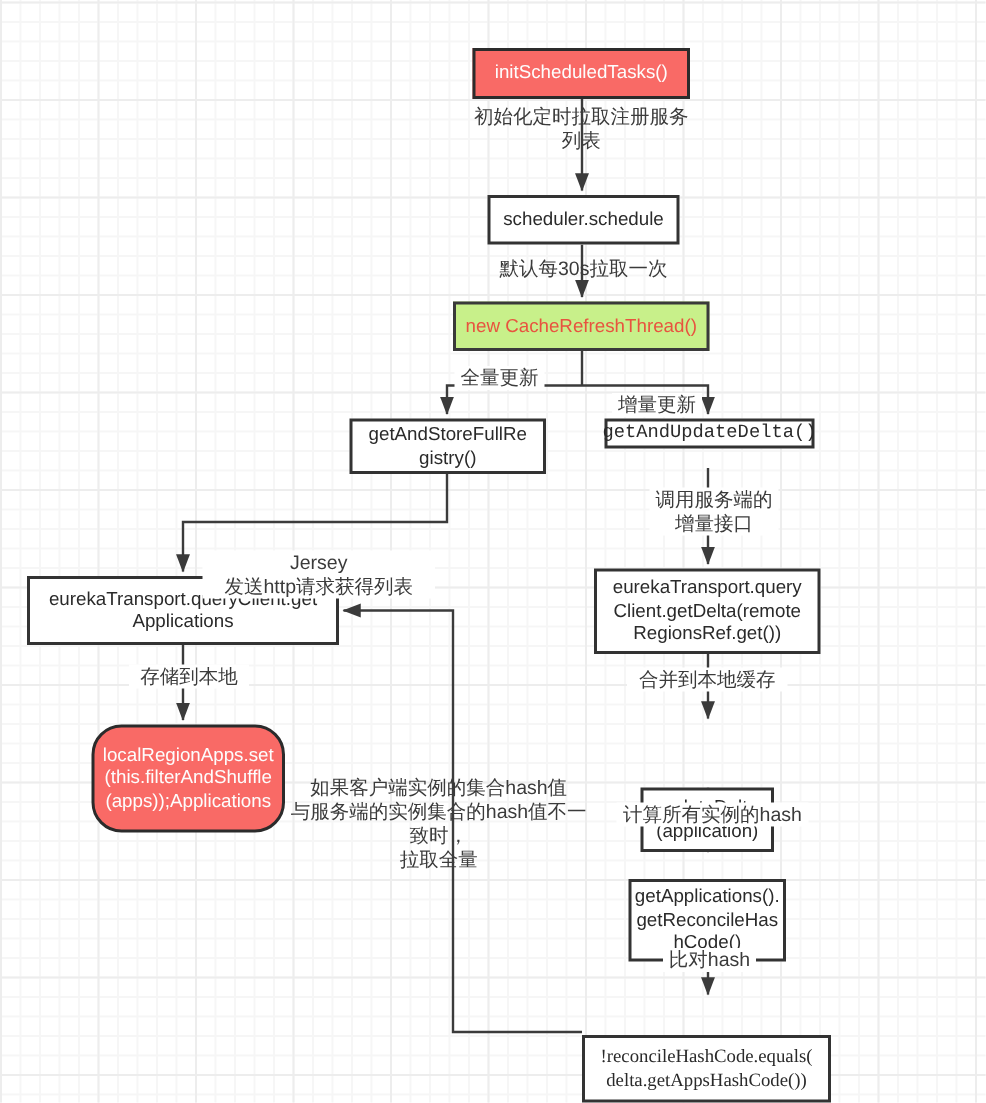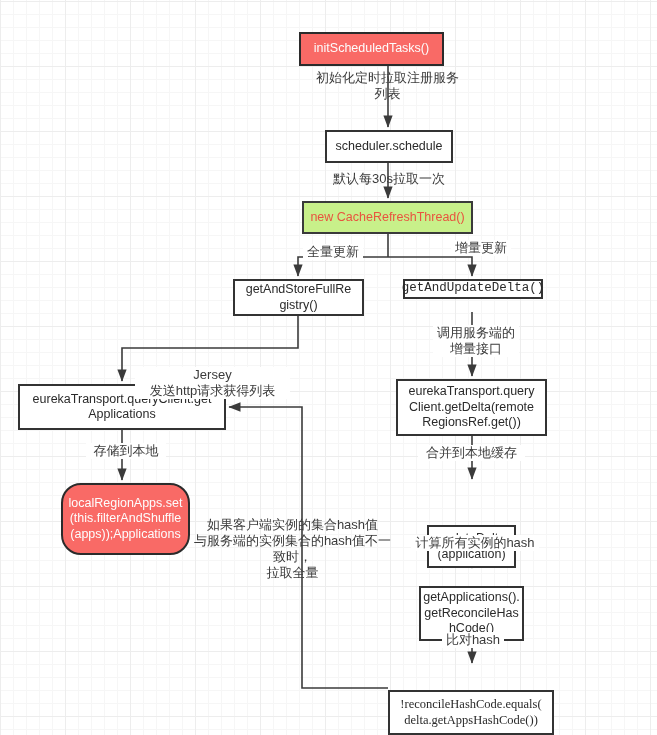--- a/index.html
+++ b/index.html
@@ -105,21 +105,21 @@
       <line x1="472" y1="436" x2="472" y2="479" marker-end="url(#arrow)"></line>
 
       <line x1="472" y1="525" x2="472" y2="568" marker-end="url(#arrow)"></line>
 
       <line x1="472" y1="626" x2="472" y2="663" marker-end="url(#arrow)"></line>
 
       <path d="M388,688 L302,688 L302,407 L229,407" marker-end="url(#arrow)"></path>
     </g>
   </svg>
 
-  <div class="node red" style="left:299px; top:32px; width:145px; height:34px;">initScheduledTasks()</div>
+  <div class="node red" style="left:315px; top:32px; width:145px; height:34px;">initScheduledTasks()</div>
 
   <div class="node" style="left:325px; top:130px; width:128px; height:33px;">scheduler.schedule</div>
 
   <div class="node green" style="left:302px; top:201px; width:171px; height:33px;">new CacheRefreshThread()</div>
 
   <div class="node" style="left:233px; top:279px; width:131px; height:37px;">getAndStoreFullRe
 gistry()</div>
 
   <div class="node" style="left:403px; top:279px; width:140px; height:20px;font-family:Liberation Mono, monospace;">getAndUpdateDelta()</div>
 
@@ -144,21 +144,21 @@
   <div class="node" style="left:388px; top:690px; width:166px; height:45px;font-family:Liberation Serif, serif;">!reconcileHashCode.equals(
 delta.getAppsHashCode())</div>
 
   <div class="edge-label" style="left:305px; top:70px; width:165px;">初始化定时拉取注册服务
 列表</div>
 
   <div class="edge-label" style="left:325px; top:171px; width:128px;">默认每30s拉取一次</div>
 
   <div class="edge-label" style="left:303px; top:244px; width:60px; background:#ffffff;">全量更新</div>
 
-  <div class="edge-label" style="left:408px; top:240px; width:60px; background:#ffffff;margin-left:43px;">增量更新</div>
+  <div class="edge-label" style="left:408px; top:262px; width:60px; background:#ffffff;">增量更新</div>
 
   <div class="edge-label" style="left:135px; top:330px; width:155px; background:#ffffff;margin-top:37px;">Jersey
 发送http请求获得列表</div>
 
   <div class="edge-label" style="left:433px; top:325px; width:86px; background:#ffffff;">调用服务端的
 增量接口</div>
 
   <div class="edge-label" style="left:86px; top:443px; width:80px; background:#ffffff;">存储到本地</div>
 
   <div class="edge-label" style="left:418px; top:445px; width:107px; background:#ffffff;">合并到本地缓存</div>

